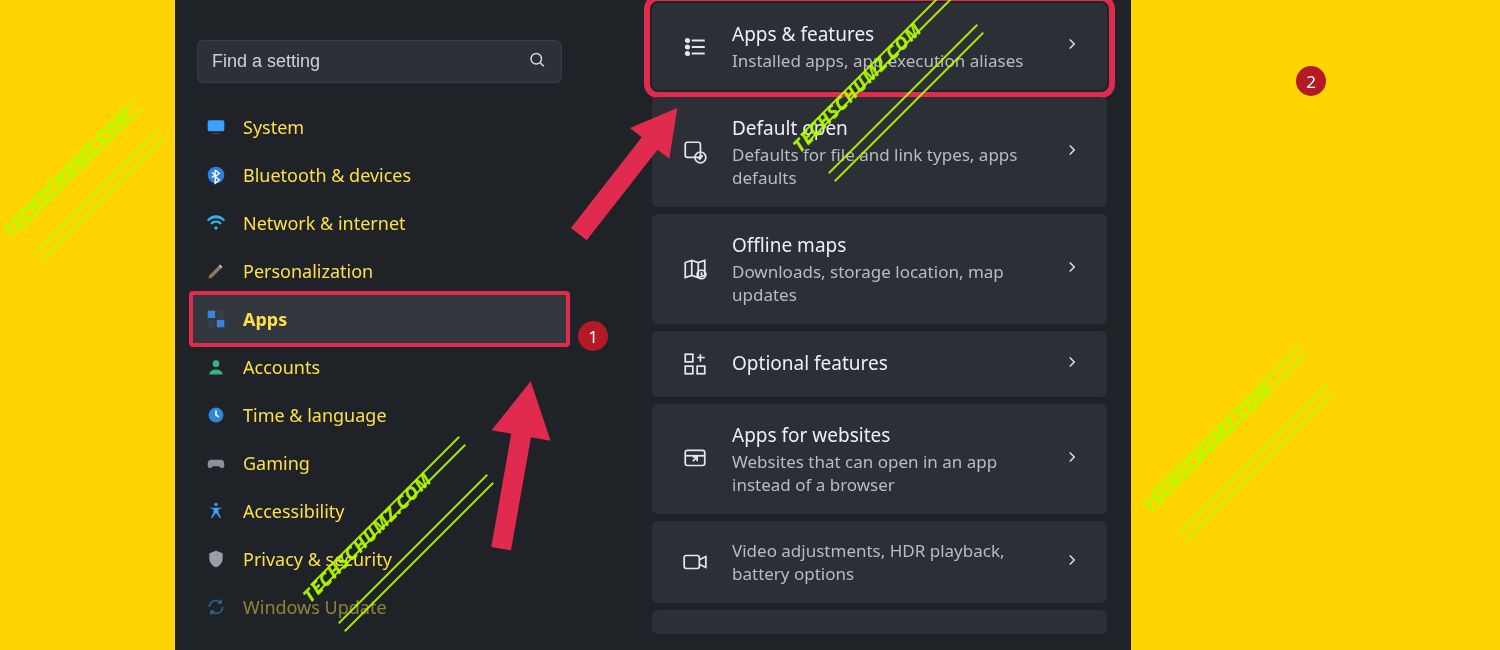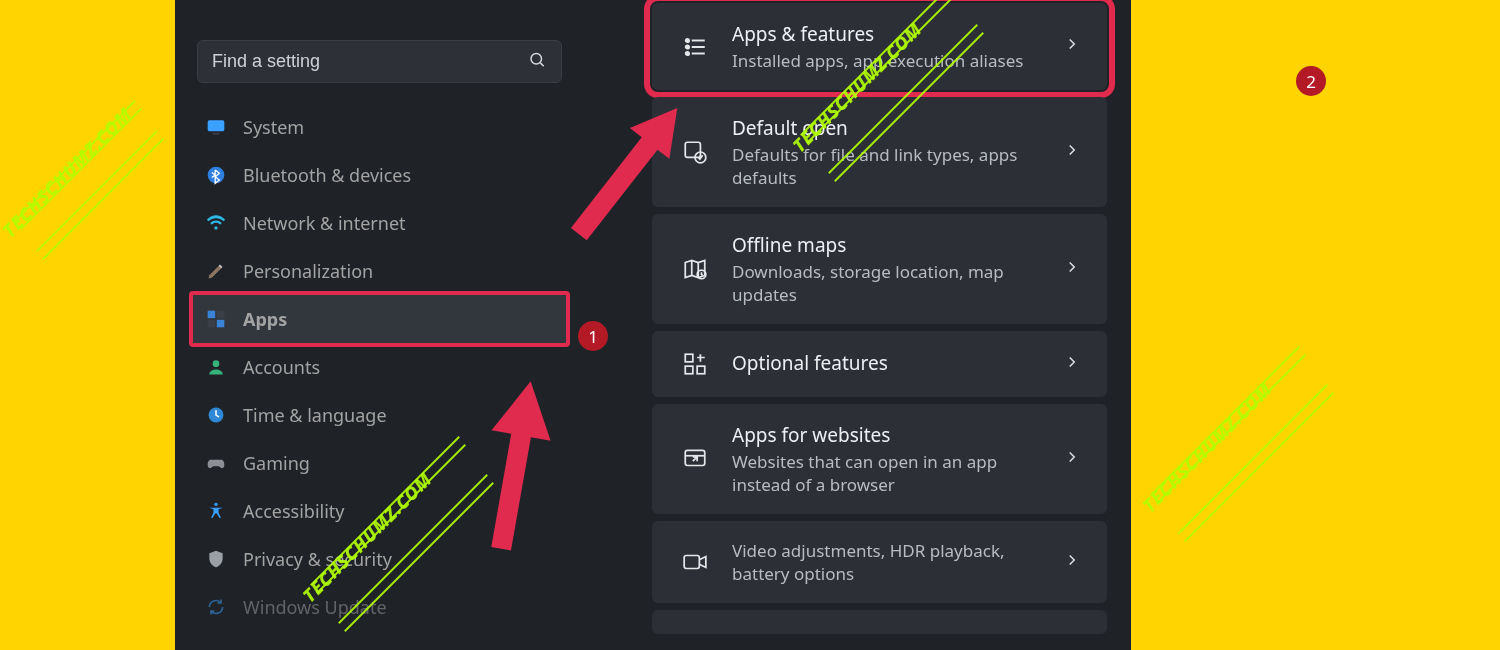--- a/index.html
+++ b/index.html
@@ -53,21 +53,21 @@
     pointer-events: none;
   }
   .nav-list { display: flex; flex-direction: column; }
   .nav-item {
     display: flex;
     align-items: center;
     gap: 16px;
     padding: 12px 12px;
     border-radius: 4px;
     font-size: 18px;
-    color: #a3a3a3;
+    color: #fde047;
     cursor: pointer;
     position: relative;
   }
   .nav-item.active {
     background: #32363d;
     font-weight: bold;
   }
   .nav-item.highlighted {
     border: 4px solid #e02b4f;
     border-radius: 4px;

